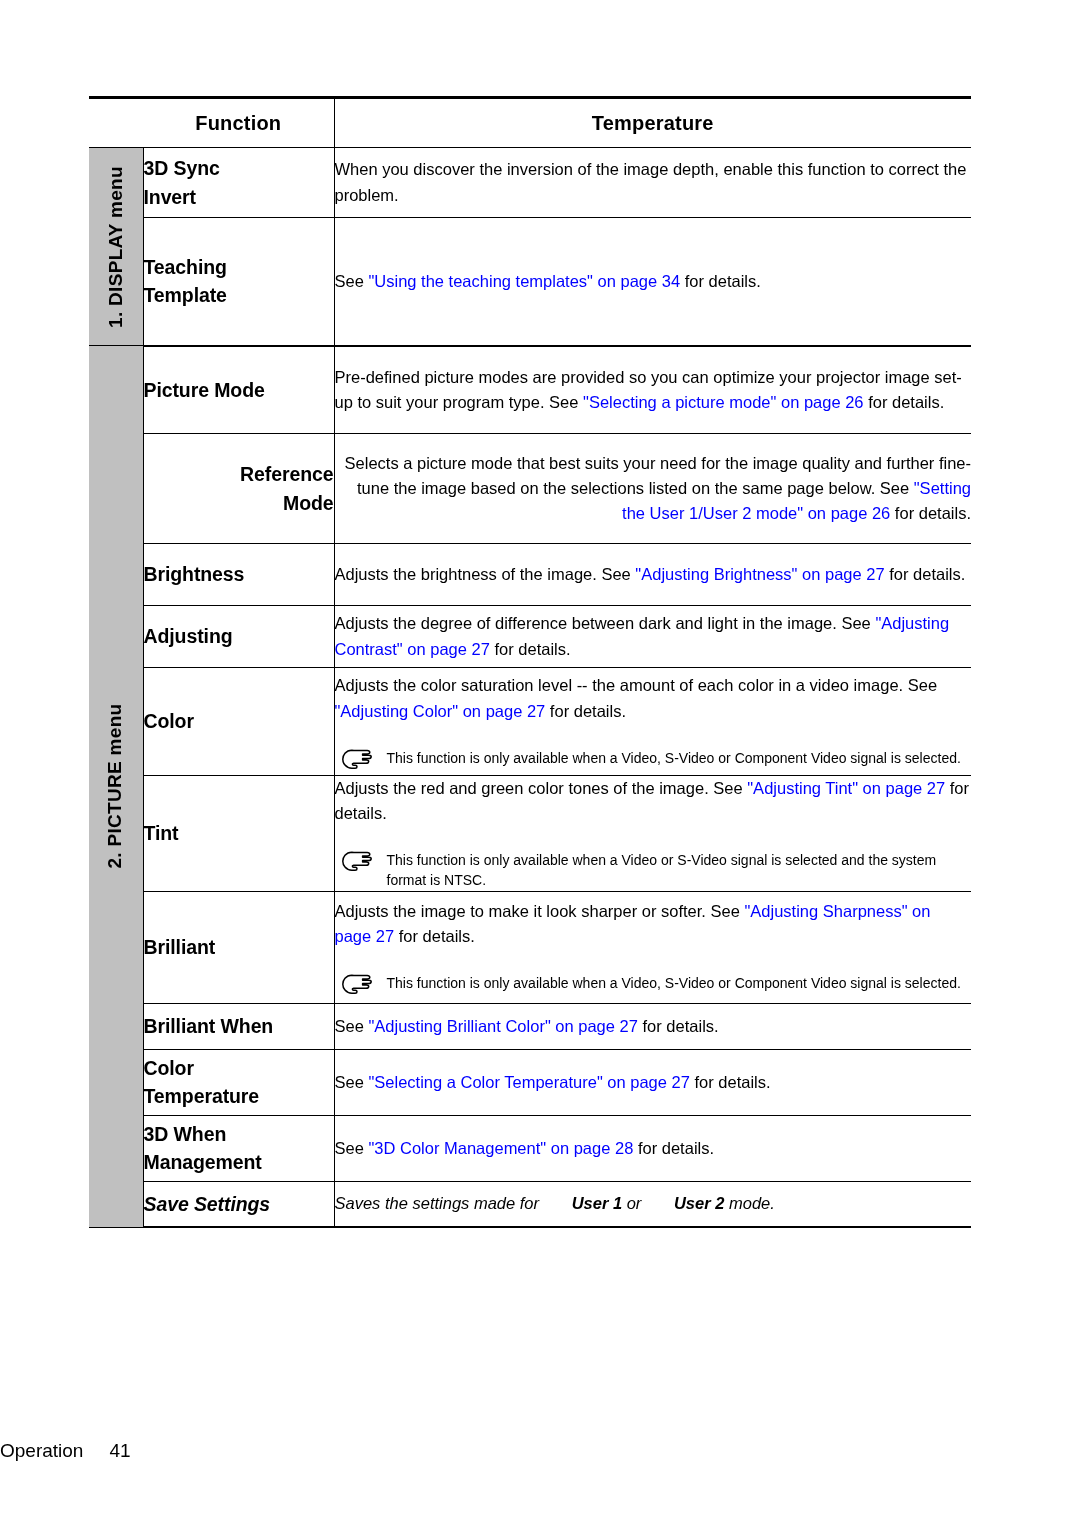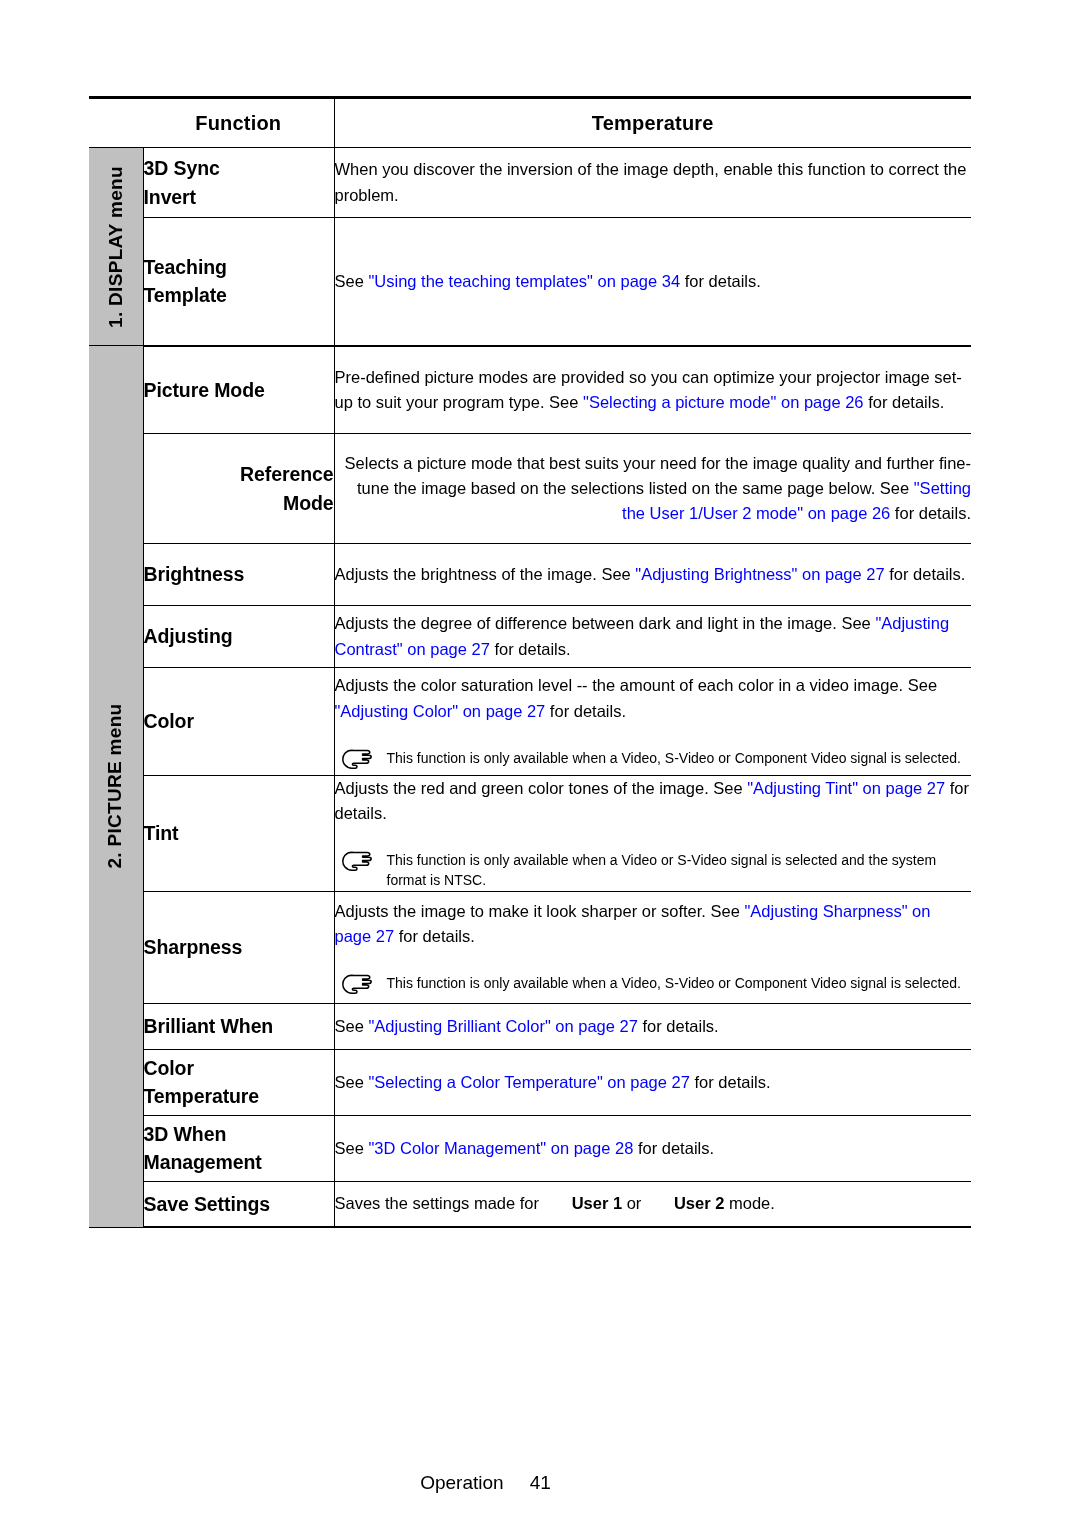--- a/index.html
+++ b/index.html
@@ -137,23 +137,23 @@
     font-size: 14px;
     line-height: 1.45;
     flex: 1 1 auto;
     padding-top: 1px;
   }
 
   
   .footer {
     position: absolute;
     left: 0;
-    top: 1472px;
+    top: 1440px;
     width: 971px;
-    text-align: center;
+    text-align: left;
     font-size: 19px;
     color: #000;
   }
   .footer .fnum { display: inline-block; margin-left: 26px; }
 </style>
 </head>
 <body>
 
 <div class="page">
 
@@ -258,21 +258,21 @@
                   <svg width="34" height="22" viewBox="0 0 34 22">
                     <path d="M10.8 2.2 C8.0 2.2 5.6 3.4 4.0 5.3 C2.5 7.1 1.8 9.2 1.8 11.2 C1.8 13.3 2.5 15.4 4.0 17.1 C5.6 19.0 8.0 20.2 10.8 20.2 L14.2 20.2 C15.2 20.2 16.0 19.6 16.0 18.7 C16.0 17.9 15.3 17.3 14.3 17.3 L12.6 17.3 C11.9 17.3 11.4 16.9 11.4 16.3 C11.4 15.7 11.9 15.3 12.6 15.3 L25.0 15.3 C26.6 15.3 27.7 14.6 27.7 13.5 C27.7 12.5 26.7 11.9 25.2 11.9 L21.6 11.9 L21.6 10.6 L27.4 10.6 C29.1 10.6 30.2 9.9 30.2 8.8 C30.2 7.8 29.2 7.2 27.6 7.2 L21.6 7.2 L21.6 5.9 L26.2 5.9 C27.8 5.9 28.8 5.2 28.8 4.2 C28.8 3.2 27.9 2.6 26.3 2.6 L12.8 2.6 Z" fill="none" stroke="#000000" stroke-width="1.5" stroke-linejoin="round" stroke-linecap="round"></path>
                   </svg>
                 </div>
                 <div class="note-text">This function is only available when a Video or S-Video signal is selected and the system format is NTSC.</div>
               </div>
             </td>
           </tr>
           <tr class="rule-thin" style="height: 112px;">
             <td class="fn-cell">
-              <div>Sharpness</div>
+              <div>Brilliant</div>
             </td>
             <td class="desc-cell">
               <p><span>Adjusts the image to make it look sharper or softer. See </span><span class="ref">"Adjusting Sharpness" on page 27</span><span> for details.</span></p>
               <div class="note">
                 <div class="note-icon">
                   <svg width="34" height="22" viewBox="0 0 34 22">
                     <path d="M10.8 2.2 C8.0 2.2 5.6 3.4 4.0 5.3 C2.5 7.1 1.8 9.2 1.8 11.2 C1.8 13.3 2.5 15.4 4.0 17.1 C5.6 19.0 8.0 20.2 10.8 20.2 L14.2 20.2 C15.2 20.2 16.0 19.6 16.0 18.7 C16.0 17.9 15.3 17.3 14.3 17.3 L12.6 17.3 C11.9 17.3 11.4 16.9 11.4 16.3 C11.4 15.7 11.9 15.3 12.6 15.3 L25.0 15.3 C26.6 15.3 27.7 14.6 27.7 13.5 C27.7 12.5 26.7 11.9 25.2 11.9 L21.6 11.9 L21.6 10.6 L27.4 10.6 C29.1 10.6 30.2 9.9 30.2 8.8 C30.2 7.8 29.2 7.2 27.6 7.2 L21.6 7.2 L21.6 5.9 L26.2 5.9 C27.8 5.9 28.8 5.2 28.8 4.2 C28.8 3.2 27.9 2.6 26.3 2.6 L12.8 2.6 Z" fill="none" stroke="#000000" stroke-width="1.5" stroke-linejoin="round" stroke-linecap="round"></path>
                   </svg>
                 </div>
                 <div class="note-text">This function is only available when a Video, S-Video or Component Video signal is selected.</div>
@@ -298,21 +298,21 @@
           </tr>
           <tr class="rule-thin" style="height: 66px;">
             <td class="fn-cell">
               <div>3D When</div>
               <div>Management</div>
             </td>
             <td class="desc-cell">
               <p><span>See </span><span class="ref">"3D Color Management" on page 28</span><span> for details.</span></p>
             </td>
           </tr>
-          <tr class="rule-bottom" style="height: 46px;">
+          <tr class="rule-bottom" style="height: 46px; font-style: italic;">
             <td class="fn-cell">
               <div>Save Settings</div>
             </td>
             <td class="desc-cell">
               <p><span>Saves the settings made for </span><span class="bold">User 1</span><span> or </span><span class="bold">User 2</span><span> mode.</span></p>
             </td>
           </tr>
         </tbody>
     </table>
   </div>

